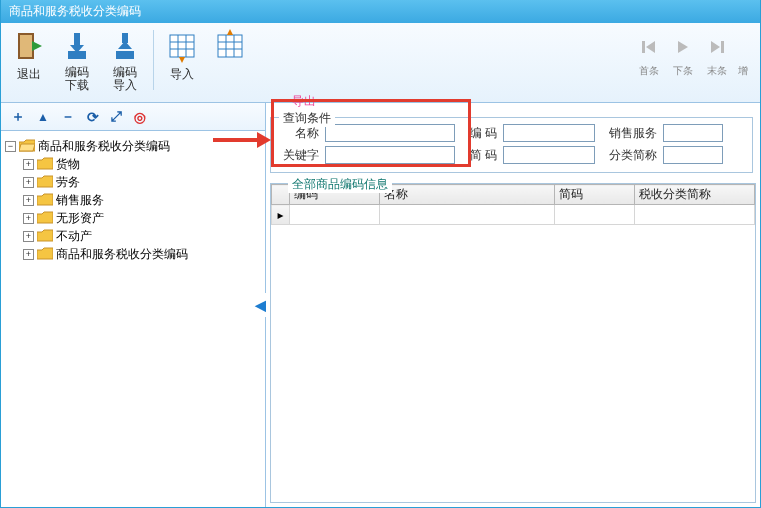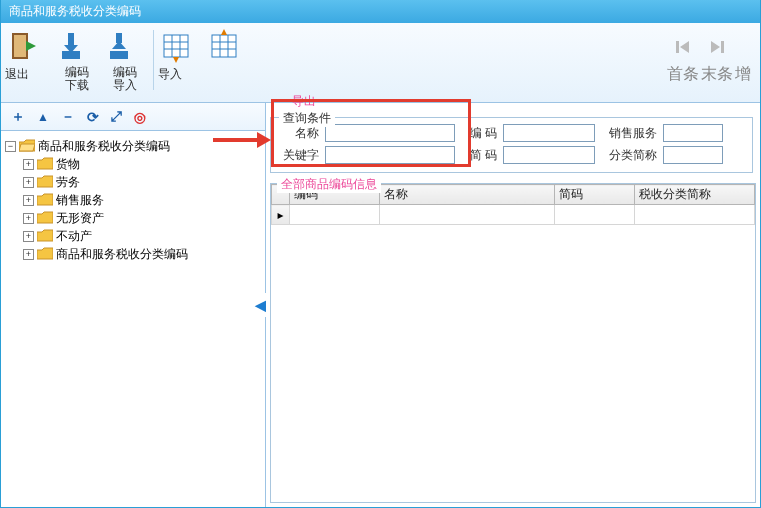--- a/index.html
+++ b/index.html
@@ -28,39 +28,40 @@
   .toolbar-wrap {
     border-bottom: 1px solid #9cc3e4;
     padding: 3px 4px 0;
     background: linear-gradient(#f7fbff, #e6f2fc);
     height: 80px;
   }
   .toolbar { display: flex; align-items: flex-start; }
   .tbtn {
     display: flex;
     flex-direction: column;
+    align-items: center;
     justify-content: flex-start;
     width: 48px;
     height: 72px;
     cursor: pointer;
     color: #2b2b2b;
     font-size: 12px;
     padding-top: 2px;
   }
   .tbtn .ico {
     width: 36px; height: 36px;
     display: flex; align-items: center; justify-content: center;
     margin-bottom: 2px;
   }
   .tb-sep { width: 1px; height: 60px; background: #b8d4ea; margin: 4px 4px 0; }
   .tb-flex { flex: 1; }
   .nav-cluster { display: flex; align-items: flex-start; margin-left: auto; margin-right: 4px;}
   .nbtn {
     display: flex; flex-direction: column; align-items: center;
-    width: 34px; color: #888; font-size: 16px; cursor: pointer;
+    width: 34px; color: #888; font-size: 10px; cursor: pointer;
     padding-top: 10px;
   }
   .nbtn .nico { width:22px; height:22px; display:flex; align-items:center; justify-content:center; margin-bottom:6px;}
   .body {
     display: flex;
     height: calc(100% - 23px - 80px);
     position: relative;
   }
   .left-panel {
     width: 265px;
@@ -119,21 +120,21 @@
   .in-code { width:92px; }
   .in-spec { width:60px; }
   .grid-group {
     border:1px solid #a9c6de;
     margin: 8px 4px 4px 4px;
     flex:1;
     position:relative;
     display:flex; flex-direction:column;
   }
   .grid-group .legend {
-    position:absolute; top:-8px; left:6px; background:#fff; padding:0 4px; color:#ec4899;
+    position:absolute; top:-8px; left:17px; background:#fff; padding:0 4px; color:#0f766e;
   }
   table.grid {
     border-collapse: collapse; width:100%; font-size:12px; table-layout:fixed;
   }
   table.grid th {
     background: linear-gradient(#f7f7f7,#e8e8e8);
     border:1px solid #b5b5b5; height:20px; font-weight:normal; color:#222;
     text-align:left; padding:0 4px;
   }
   table.grid td {
@@ -229,20 +230,28 @@
 
       <div class="nav-cluster">
         <div class="nbtn">
           <div class="nico">
               <svg width="20" height="20">
                 <rect x="3" y="4" width="3" height="12" fill="#bbb"></rect>
                 <polygon points="16,4 16,16 7,10" fill="#bbb"></polygon>
               </svg>
             </div>
           <span>首条</span>
+        </div>
+        <div class="nbtn">
+          <div class="nico">
+              <svg width="20" height="20">
+                <polygon points="5,4 5,16 15,10" fill="#bbb"></polygon>
+              </svg>
+            </div>
+          <span>下条</span>
         </div>
         <div class="nbtn">
           <div class="nico">
               <svg width="20" height="20">
                 <polygon points="4,4 4,16 13,10" fill="#bbb"></polygon>
                 <rect x="14" y="4" width="3" height="12" fill="#bbb"></rect>
               </svg>
             </div>
           <span>末条</span>
         </div>

